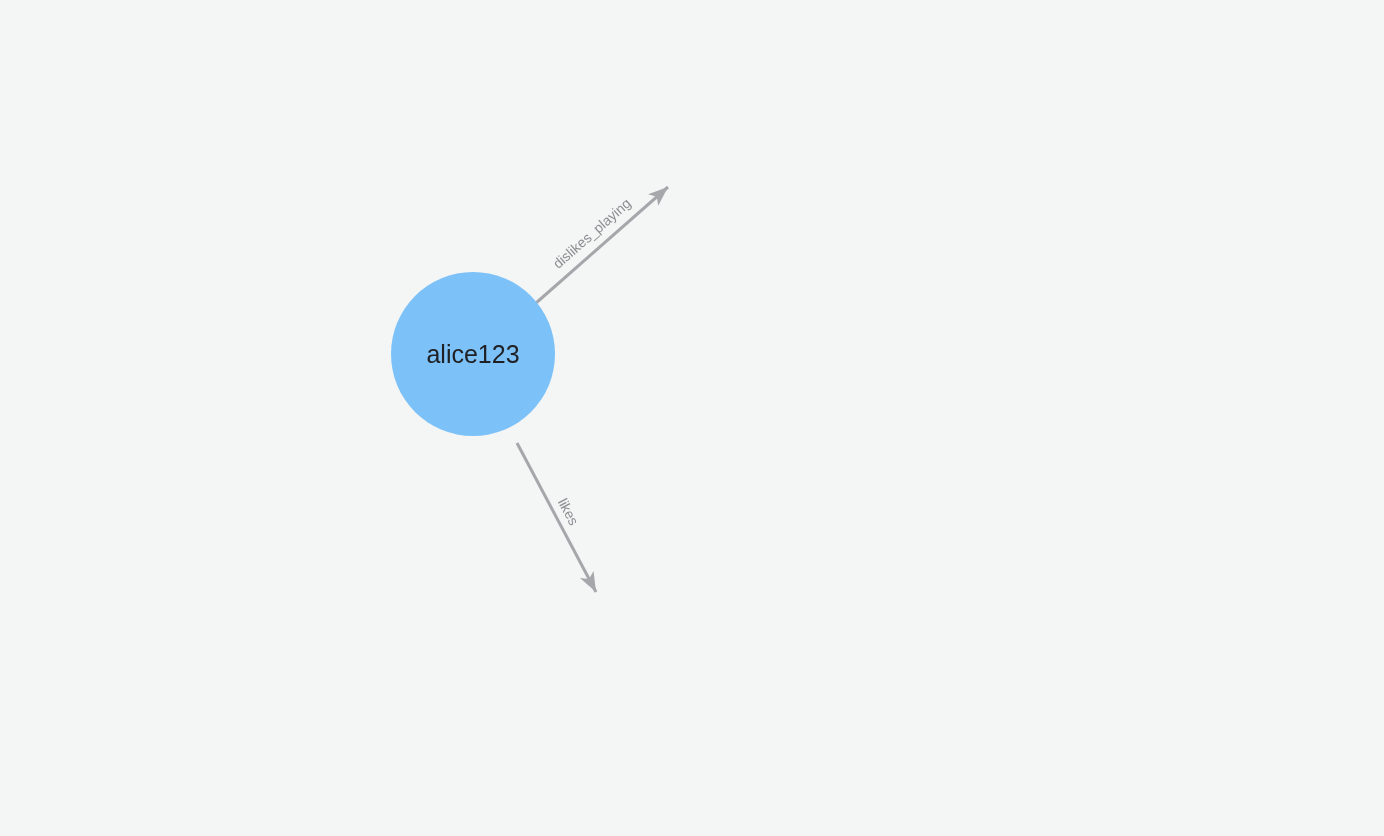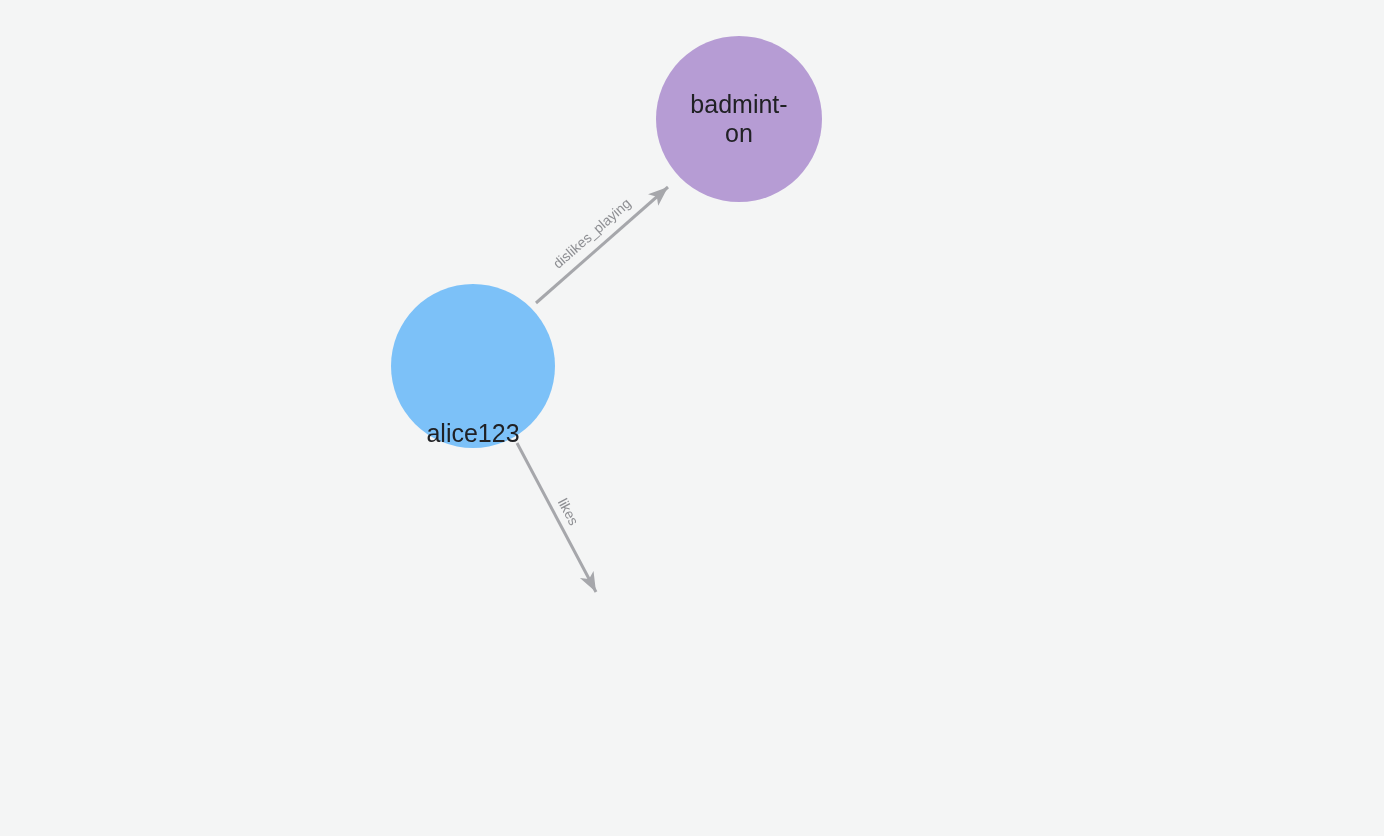--- a/index.html
+++ b/index.html
@@ -79,23 +79,19 @@
       <line class="edge-line" x1="536" y1="303" x2="668" y2="187" marker-end="url(#arrow)"></line>
       <text class="edge-label" transform="translate(595,237) rotate(-41.3)">dislikes_playing</text>
     </g>
 
     <g>
       <line class="edge-line" x1="517" y1="443" x2="596" y2="592" marker-end="url(#arrow)"></line>
       <text class="edge-label" transform="translate(564,514) rotate(62.1)">likes</text>
     </g>
   </svg>
 
-  <div class="node node-user" style="left:391px; top:284px; width:164px; height:164px;align-items:flex-end;">
+  <div class="node node-user" style="left:391px; top:272px; width:164px; height:164px;">
     <span class="node-label">alice123</span>
   </div>
 
-  <div class="node node-interest" style="left:656px; top:36px; width:166px; height:166px;">
-    <span class="node-label">badmint-
-on</span>
-  </div>
 
 
 </div>
 
 </body></html>

